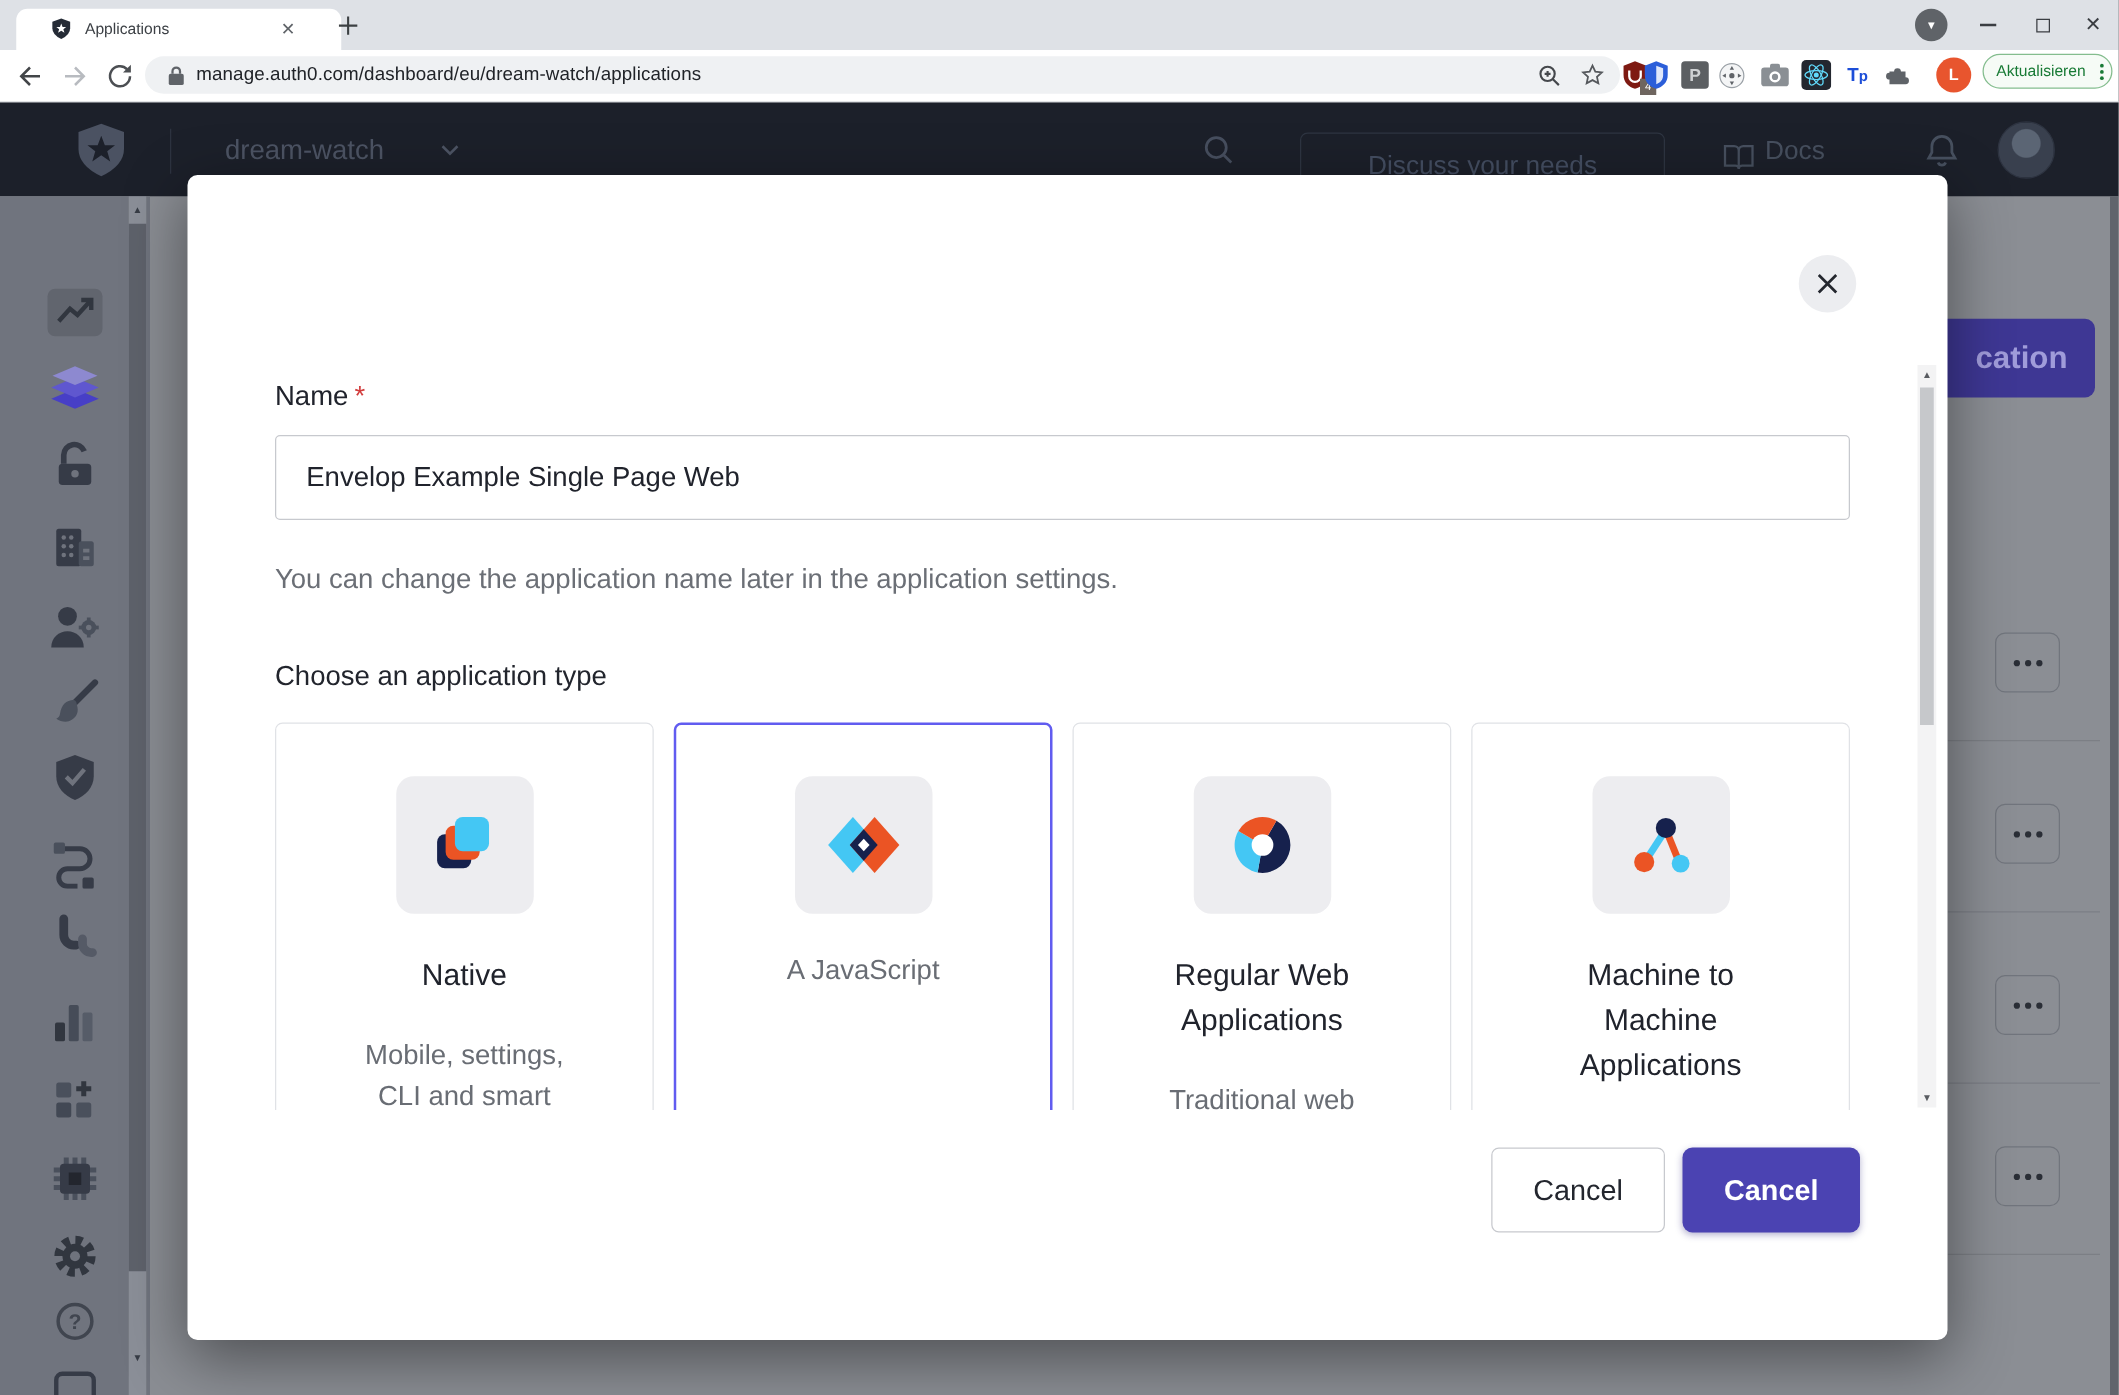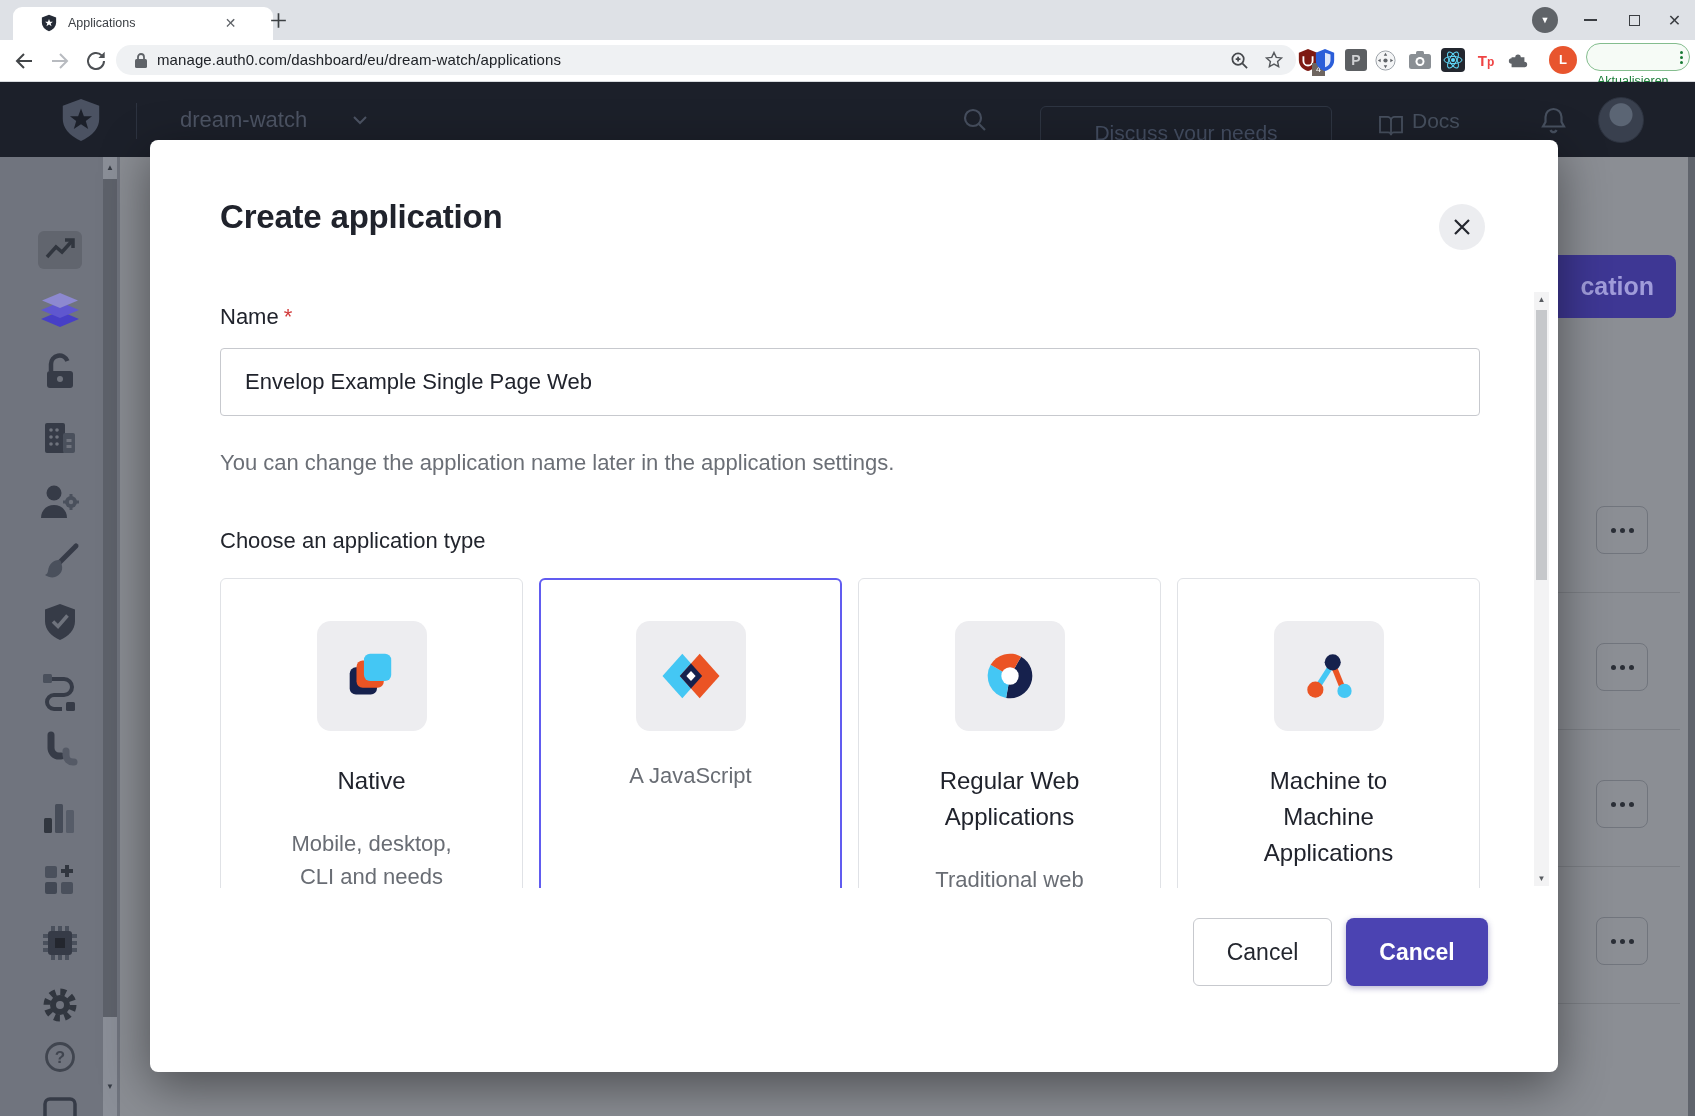--- a/index.html
+++ b/index.html
@@ -15,21 +15,21 @@
   .newtab { position:absolute; left:268px; top:10px; width:21px; height:21px; }
   .caret-circle { position:absolute; left:1532px; top:7px; width:26px; height:26px; border-radius:50%; background:#5f6368; color:#fff; font-size:9px; text-align:center; line-height:27px; }
   .winbtn { position:absolute; top:0; width:44px; height:40px; display:flex; align-items:center; justify-content:center; color:#3a3d42; }
   .toolbar { position:absolute; left:0; top:40px; width:1695px; height:42px; background:#fff; border-bottom:1px solid #d7dade; }
   .urlpill { position:absolute; left:116px; top:5px; width:1180px; height:30px; border-radius:15px; background:#eff1f3; }
   .urltext { position:absolute; left:161px; top:13px; font-size:15px; color:#202328; letter-spacing:.1px; }
   .exticon { position:absolute; top:6px; width:28px; height:28px; display:flex; align-items:center; justify-content:center; }
   .badge4 { position:absolute; right:-3px; bottom:-2px; width:13px; height:13px; background:#6e655f; color:#fff; font-size:9px; line-height:13px; text-align:center; }
   .l-avatar { position:absolute; left:1549px; top:6px; width:28px; height:28px; border-radius:50%; background:#e8552e; color:#fff; font-size:13px; font-weight:bold; text-align:center; line-height:28px; }
   .updatepill { position:absolute; left:1586px; top:3px; width:104px; height:28px; border:1.5px solid #84bd8e; background:#f6fbf6; border-radius:14px; }
-  .updatepill span.lbl { position:absolute; left:10px; top:6px; font-size:12.5px; color:#187a35;margin-top:24px; }
+  .updatepill span.lbl { position:absolute; left:10px; top:6px; font-size:12.5px; color:#187a35; }
   .kebab { position:absolute; right:5px; top:7px; width:4px; }
   .kebab i { display:block; width:3px; height:3px; border-radius:50%; background:#187a35; margin:0 0 2px 0; }
 
   
   .appheader { position:absolute; left:0; top:82px; width:1695px; height:75px; background:#1c202a; }
   .hdr-divider { position:absolute; left:136px; top:21px; width:1px; height:36px; background:#2d3340; }
   .tenant { position:absolute; left:180px; top:25px; font-size:22px; color:#4d5464; }
   .discussbtn { position:absolute; left:1040px; top:24px; width:292px; height:52px; border:1px solid #2e3542; border-radius:6px; text-align:center; line-height:52px; font-size:21px; color:#454f63; }
   .docstext { position:absolute; left:1412px; top:27px; font-size:21px; color:#47505f; }
   .hdr-avatar { position:absolute; left:1598px; top:15px; width:46px; height:46px; border-radius:50%; background:radial-gradient(circle at 50% 38%, #5b6574 0 11px, #39404e 12px); border:1px solid #2d3340; }
@@ -157,21 +157,21 @@
     <div class="exticon" style="left:1439px">
         <svg width="24" height="24" viewBox="0 0 24 24">
           <rect width="24" height="24" rx="4" fill="#23272f"></rect>
           <circle cx="12" cy="12" r="2" fill="#61dafb"></circle>
           <ellipse cx="12" cy="12" rx="9" ry="3.6" stroke="#61dafb" fill="none"></ellipse>
           <ellipse cx="12" cy="12" rx="9" ry="3.6" stroke="#61dafb" fill="none" transform="rotate(60 12 12)"></ellipse>
           <ellipse cx="12" cy="12" rx="9" ry="3.6" stroke="#61dafb" fill="none" transform="rotate(120 12 12)"></ellipse>
         </svg>
       </div>
     <div class="exticon" style="left:1472px">
-        <span style="color:#ef4444;font-weight:bold;font-size:15px">T<span style="font-size:12px">p</span></span>
+        <span style="color:#1d4ed8;font-weight:bold;font-size:15px">T<span style="font-size:12px">p</span></span>
       </div>
     <div class="exticon" style="left:1504px">
         <svg width="22" height="22" viewBox="0 0 24 24">
           <path d="M5 10h4a3 3 0 1 1 6 0h4v5a3 3 0 1 1 0 6v0H5v-4a3 3 0 1 1 0-6z" fill="#5f6368" transform="translate(0,-1)"></path>
         </svg>
       </div>
     <div class="l-avatar">L</div>
     <div class="updatepill">
       <span class="lbl">Aktualisieren</span>
       <span class="kebab">
@@ -366,21 +366,20 @@
       <i></i>
       <i></i>
     </div>
   <div class="dotbtn" style="top:917px">
       <i></i>
       <i></i>
       <i></i>
     </div>
 
   <div class="modal">
-    <div class="m-title">Create application</div>
     <div class="m-close">
       <svg width="20" height="20" viewBox="0 0 20 20">
           <path d="M3 3l14 14M17 3L3 17" stroke="#24272e" stroke-width="2.2"></path>
         </svg>
     </div>
 
     <div class="m-body">
       <div class="f-label"><span>Name</span><span class="req">*</span></div>
       <input class="f-input" type="text" value="Envelop Example Single Page Web" style="">
       <div class="f-help">You can change the application name later in the application settings.</div>
@@ -389,21 +388,21 @@
       <div class="cards">
         <div class="card">
           <div class="tile">
             <svg viewBox="0 0 100 100" width="62" height="62">
                 <rect x="14" y="36" width="44" height="44" rx="10" fill="#16214d"></rect>
                 <rect x="25" y="25" width="44" height="44" rx="10" fill="#eb5424"></rect>
                 <rect x="37" y="14" width="44" height="44" rx="10" fill="#44c7f4"></rect>
               </svg>
           </div>
           <div class="c-label">Native</div>
-          <div class="c-desc">Mobile, desktop, CLI and needs</div>
+          <div class="c-desc">Mobile, settings, CLI and smart</div>
         </div>
         <div class="card selected">
           <div class="tile">
             <svg viewBox="0 0 100 100" width="62" height="62">
                 <polygon points="36,14 68,50 36,86 4,50" fill="#44c7f4"></polygon>
                 <polygon points="64,14 96,50 64,86 32,50" fill="#eb5424"></polygon>
                 <polygon points="50,29.8 68,50 50,70.2 32,50" fill="#16214d"></polygon>
                 <polygon points="50,42 57.5,50 50,58 42.5,50" fill="#ffffff"></polygon>
               </svg>
           </div>

